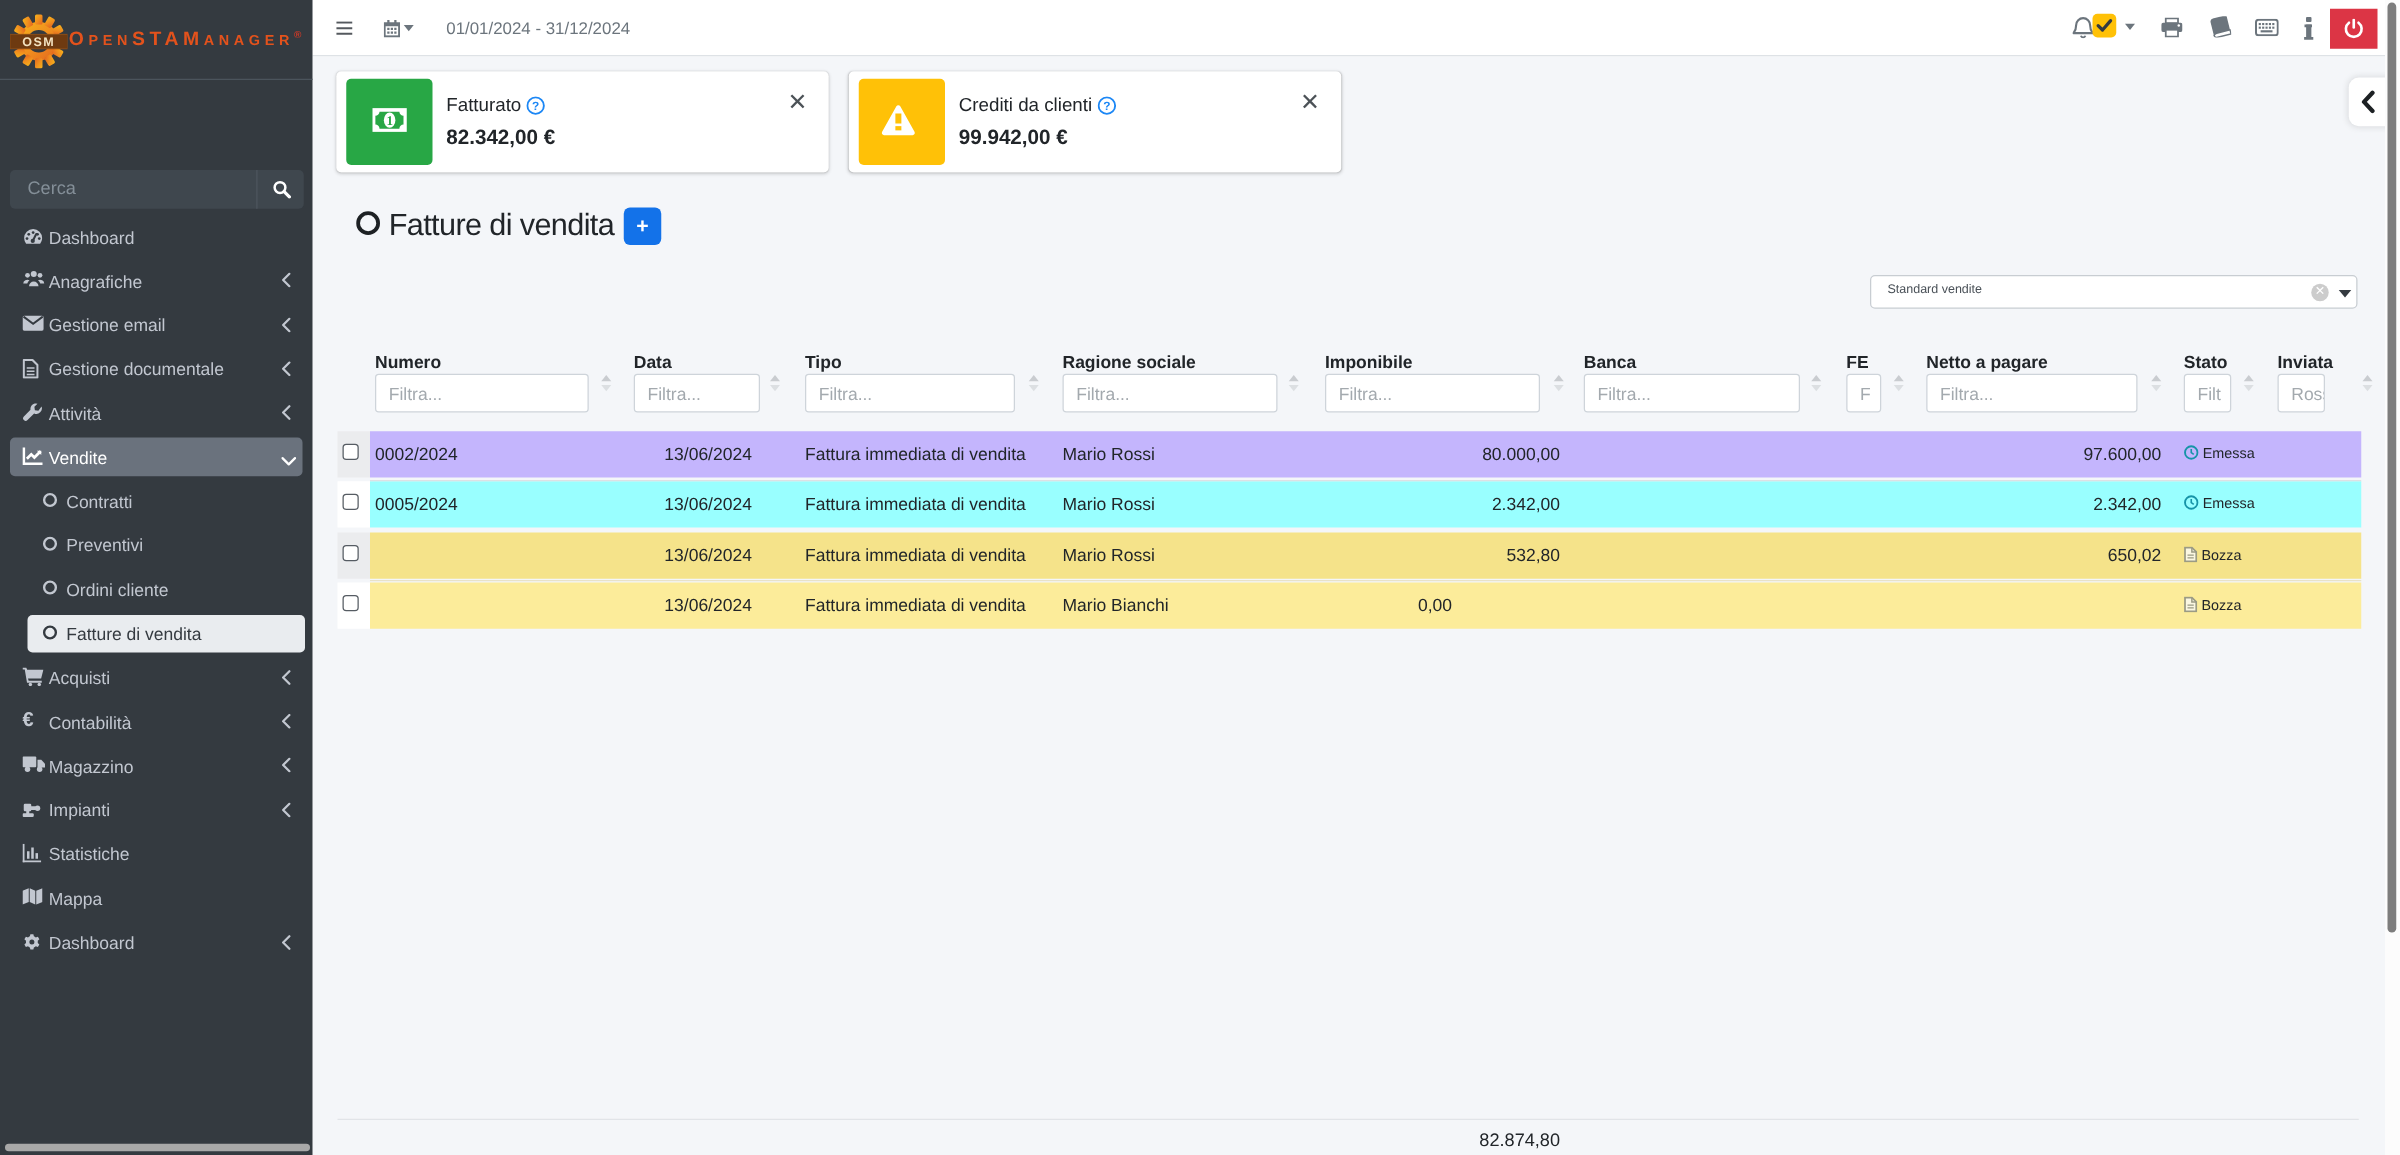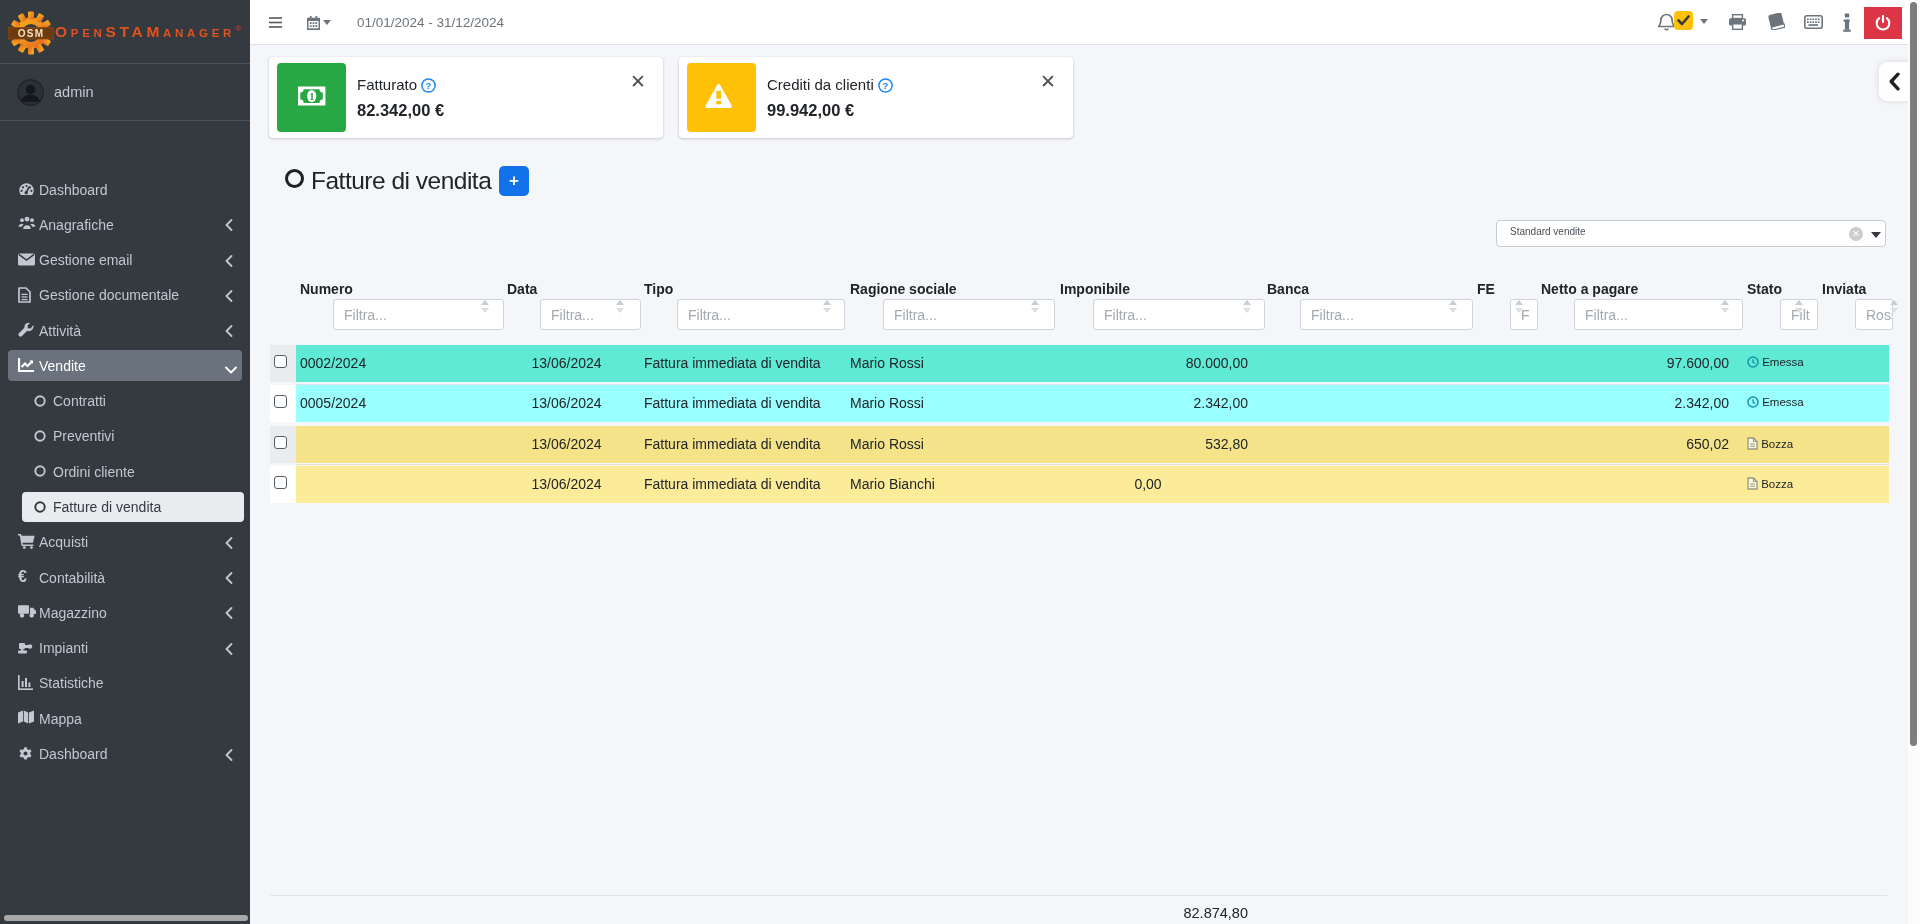--- a/index.html
+++ b/index.html
@@ -47,28 +47,28 @@
 #title { position:absolute; left:311px; top:167px; font-size:24.5px; letter-spacing:-0.5px; color:#212529; }
 #titlecirc { position:absolute; left:285px; top:169px; width:19px; height:19px; border:3.4px solid #1d2124; border-radius:50%; }
 #plusbtn { position:absolute; left:499px; top:166px; width:30px; height:30px; background:#1372e9; border-radius:5px; color:#fff; font-weight:700; font-size:17px; text-align:center; line-height:29px; }
 
 #selbox { position:absolute; left:1496px; top:220px; width:390px; height:27px; background:#fff; border:1px solid #c8cdd2; border-radius:4px; }
 #selbox .lab { position:absolute; left:13px; top:5px; font-size:10px; color:#495057; }
 #selbox .clr { position:absolute; left:352px; top:6px; width:14px; height:14px; background:#ccc; border-radius:50%; color:#fff; font-size:10px; line-height:14px; text-align:center; }
 #selbox .car { position:absolute; left:374px; top:11px; width:0; height:0; border-left:5px solid transparent; border-right:5px solid transparent; border-top:6px solid #343a40; }
 
 .hlabel { position:absolute; top:281px; font-size:14px; font-weight:700; color:#212529; }
-.finput { position:absolute; top:299px; height:31px; background:#fff; border:1px solid #ced4da; border-radius:3px; overflow:hidden;margin-left:33px; }
+.finput { position:absolute; top:299px; height:31px; background:#fff; border:1px solid #ced4da; border-radius:3px; overflow:hidden; }
 .finput .ph { position:absolute; left:10px; top:7px; font-size:14px; color:#a3a9ae; white-space:nowrap; }
 .sorter { position:absolute; width:10px; }
 .sorter .up { position:absolute; top:0; left:0; width:0; height:0; border-left:4px solid transparent; border-right:4px solid transparent; border-bottom:5px solid #c9ccd0; }
 .sorter .dn { position:absolute; top:8px; left:0; width:0; height:0; border-left:4px solid transparent; border-right:4px solid transparent; border-top:5px solid #dcdfe2; }
 
 .row { position:absolute; left:296px; width:1593px; height:37px; }
-.row.cyan1 { background:#5eead4;padding-left:32px; } .row.cyan2 { background:#99ffff; }
+.row.cyan1 { background:#c4b5fd;padding-left:32px; } .row.cyan2 { background:#99ffff; }
 .row.yellow1 { background:#f5e38a; } .row.yellow2 { background:#fcec9a; }
 .cell { position:absolute; top:10px; font-size:14px; color:#212529; white-space:nowrap; }
 .cbcell { position:absolute; left:270px; width:26px; height:37px; }
 .cbox { position:absolute; left:274px; width:13px; height:13px; border:1.5px solid #565c63; border-radius:3px; background:#fff; }
 .statoic { position:absolute; top:11px; font-size:11.5px; color:#212529; }
 
 #footline { position:absolute; left:270px; top:895px; width:1617px; height:1px; background:#e1e4e8; }
 #foottotal { position:absolute; left:1048px; top:905px; width:200px; text-align:right; font-size:14.5px; color:#212529; }
 
 
@@ -109,29 +109,29 @@
         </g>
       </g>
       <circle cx="23" cy="23" r="9" fill="#343a40"></circle>
       <rect x="0" y="17.5" width="46" height="11.5" fill="#6e3a10"></rect>
       <rect x="0" y="17.5" width="46" height="11.5" fill="none" stroke="#8a4d16" stroke-width="0.8"></rect>
       <text x="23" y="26.8" font-size="10" font-weight="bold" fill="#f2e2c0" text-anchor="middle" letter-spacing="1.2">OSM</text>
     </svg>
     <div id="brand"><span class="bg">O</span><span class="sm">PEN</span><span class="bg">STAM</span><span class="sm">ANAGER</span><span class="reg">®</span></div>
   </div>
 
-  <div id="userpanel">
-    <svg class="abs" style="left:17px;top:15px" width="27" height="27" viewBox="0 0 26 26">
-      <circle cx="13" cy="13" r="12.3" fill="#2b3036" stroke="#1c2023" stroke-width="1"></circle>
-      <circle cx="13" cy="10" r="4.5" fill="#15181b"></circle>
-      <path d="M4 22 a9 7 0 0 1 18 0 z" fill="#15181b"></path>
+
+  <div id="searchbox">
+    <div class="ph">Cerca</div>
+    <div class="sep"></div>
+    <svg class="abs" style="left:210px;top:8px" width="15" height="15" viewBox="0 0 15 15">
+      <circle cx="6" cy="6" r="4.3" fill="none" stroke="#fff" stroke-width="2"></circle>
+      <line x1="9.3" y1="9.3" x2="13.5" y2="13.5" stroke="#fff" stroke-width="2.6" stroke-linecap="round"></line>
     </svg>
-    <div class="uname">admin</div>
-  </div>
-
+  </div>
 
   <ul class="menu" id="menu">
       <li class="">
         <span class="ic"><svg viewBox="0 0 17 17" width="17" height="17">
             <path d="M8.5 2.2 a7.2 7.2 0 0 1 7.2 7.2 c0 1.7 -0.6 3.2 -1.6 4.5 h-11.2 a7.2 7.2 0 0 1 -1.6 -4.5 a7.2 7.2 0 0 1 7.2 -7.2z" fill="#c2c7d0"></path>
             <g fill="#343a40">
               <circle cx="8.5" cy="5" r="1.1"></circle>
               <circle cx="5" cy="6.4" r="1.1"></circle>
               <circle cx="12" cy="6.4" r="1.1"></circle>
               <circle cx="3.6" cy="9.8" r="1.1"></circle>

